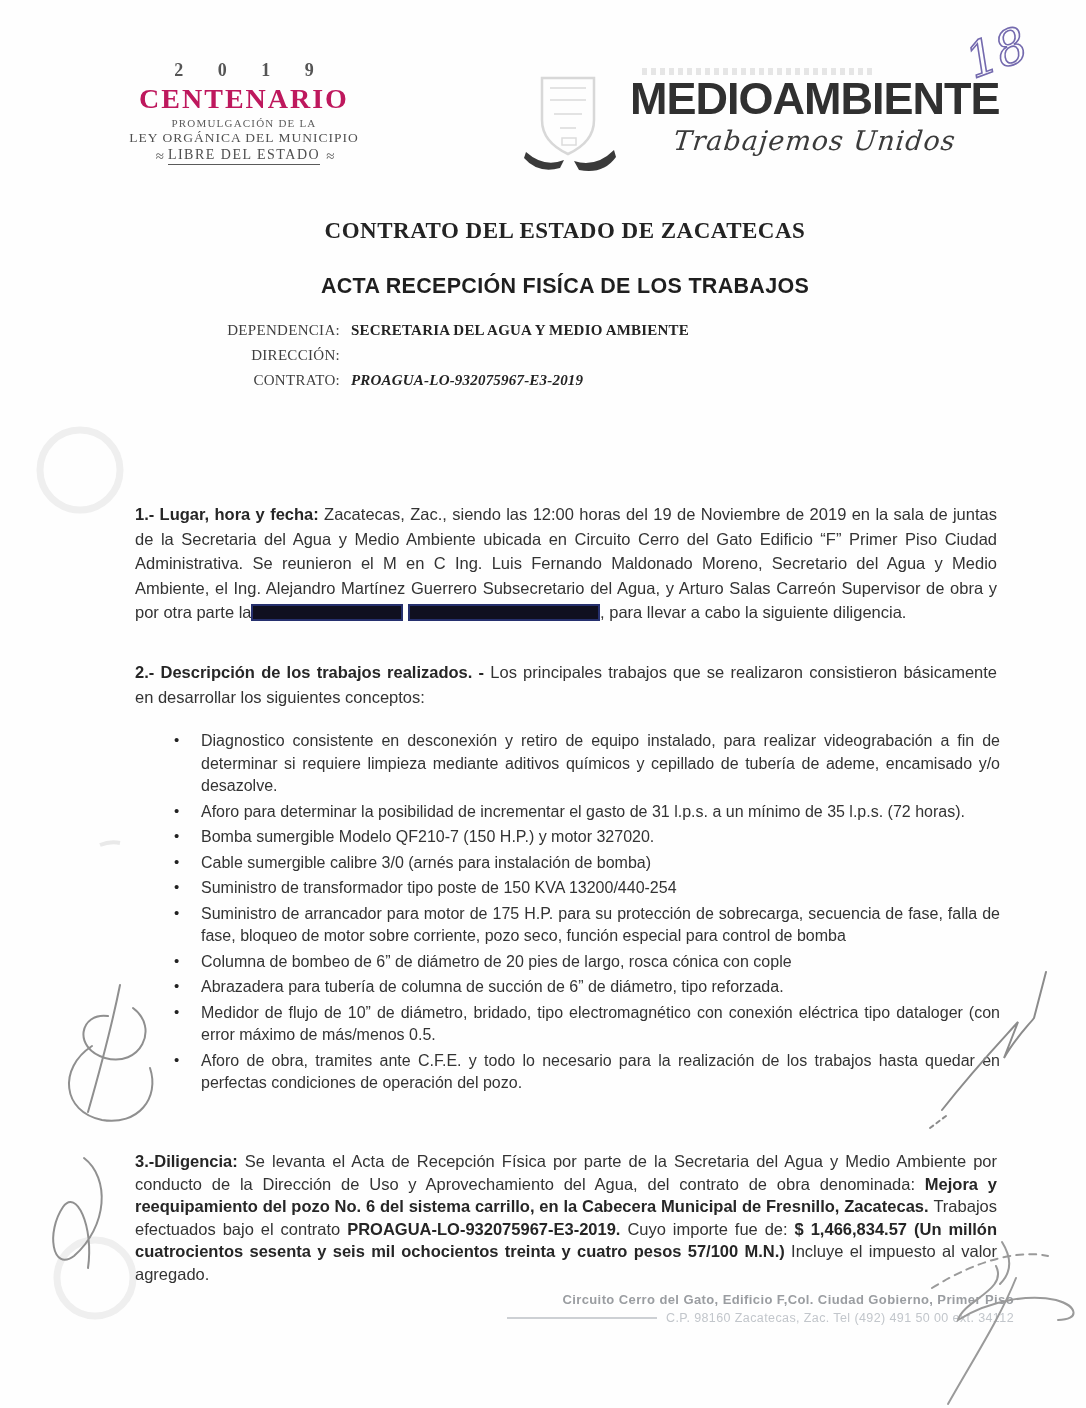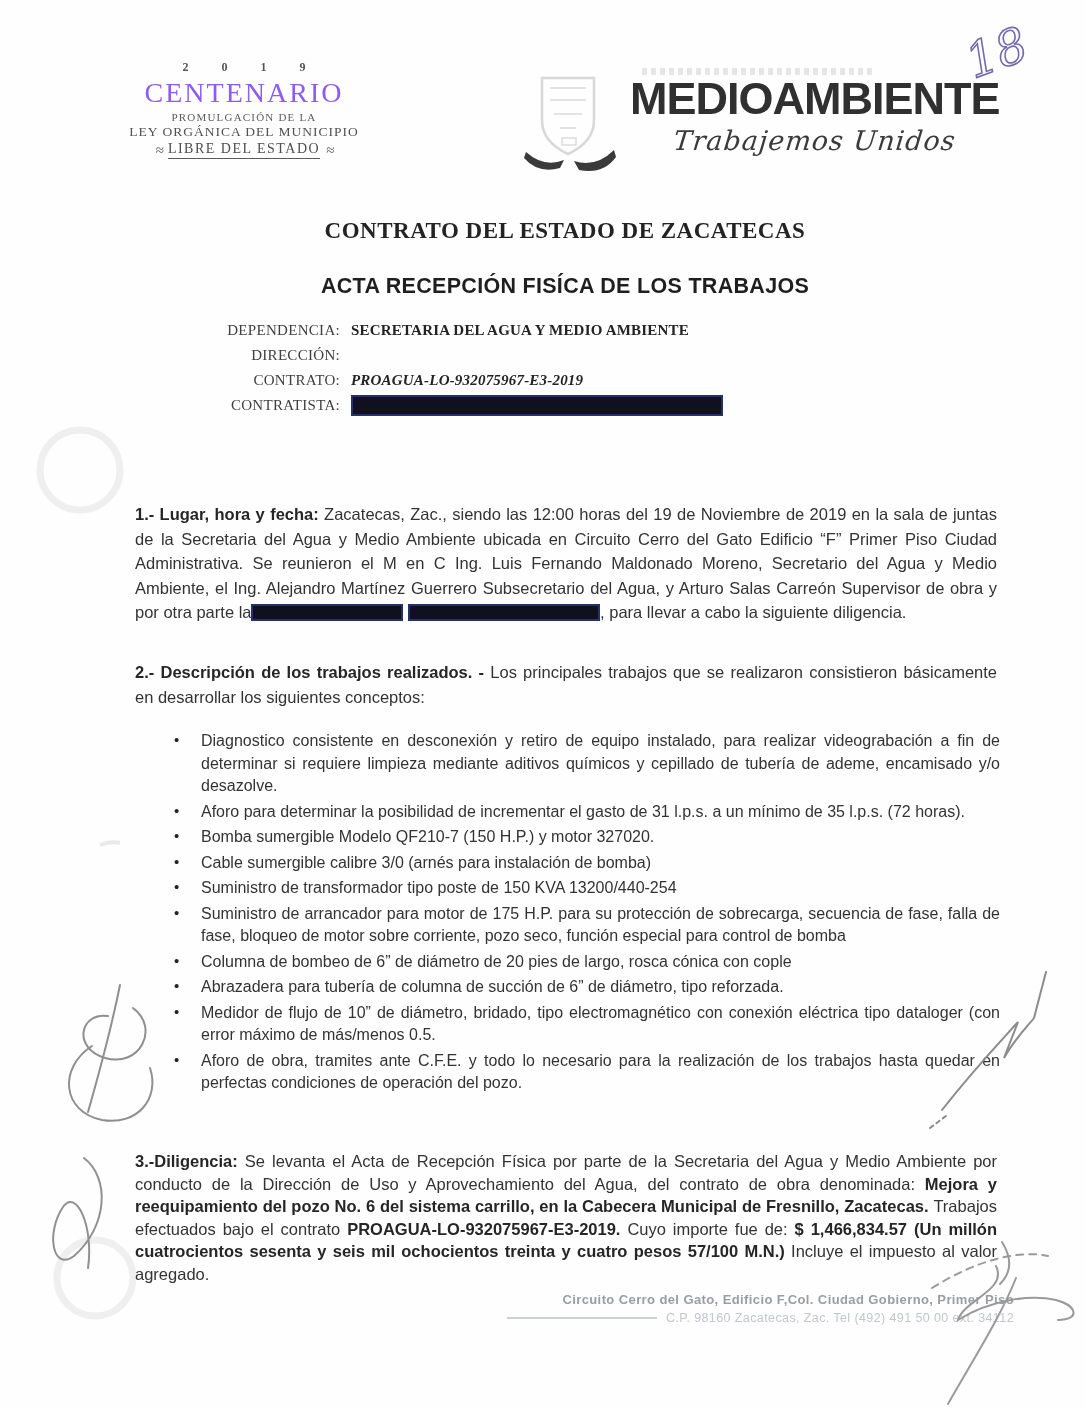--- a/index.html
+++ b/index.html
@@ -7,22 +7,22 @@
   .page {
     position:relative; width:1086px; height:1408px; margin:0 auto;
     background:#fefefe; overflow:hidden;
     font-family:"Liberation Sans", sans-serif; color:#2e2e2e;
   }
   
   .crest-left {
     position:absolute; left:116px; top:60px; width:256px; text-align:center;
     font-family:"Liberation Serif", serif; color:#4c4c4c;
   }
-  .crest-left .year { font-size:12px; font-weight:700; letter-spacing:15px; padding-left:15px; color:#555; }
-  .crest-left .big  { font-size:28px; letter-spacing:2px; font-weight:400; margin-top:2px; color:#8b5cf6; }
+  .crest-left .year { font-size:18px; font-weight:700; letter-spacing:15px; padding-left:15px; color:#555; }
+  .crest-left .big  { font-size:28px; letter-spacing:2px; font-weight:700; margin-top:2px; color:#be185d; }
   .crest-left .s1   { font-size:11px; letter-spacing:1.2px; margin-top:2px; color:#5c5c5c; }
   .crest-left .s2   { font-size:13.5px; letter-spacing:1px; margin-top:1px; color:#515151; }
   .crest-left .s3   { font-size:14px; letter-spacing:1.5px; margin-top:1px; color:#4e4e4e;
                       display:flex; align-items:center; justify-content:center; gap:6px; }
   .crest-left .s3 .txt { border-bottom:1.5px solid #5a5a5a; padding-bottom:1px; }
   .crest-left .squig { font-size:15px; color:#5a5a5a; letter-spacing:-2px; }
   .brand-right { position:absolute; left:524px; top:66px; width:520px; }
   .brand-row { display:flex; align-items:flex-start; }
   .shield { flex:0 0 auto; margin-top:4px; }
   .brand-text { margin-left:14px; }
@@ -116,24 +116,20 @@
         <div class="field-label">DEPENDENCIA:</div>
         <div class="field-value bold">SECRETARIA DEL AGUA Y MEDIO AMBIENTE</div>
       </div>
       <div class="field-row">
         <div class="field-label">DIRECCIÓN:</div>
       </div>
       <div class="field-row">
         <div class="field-label">CONTRATO:</div>
         <div class="field-value bold-italic">PROAGUA-LO-932075967-E3-2019</div>
       </div>
-      <div class="field-row">
-        <div class="field-label">CONTRATISTA:</div>
-        <div class="field-value redacted"><span class="redact contratista-bar"></span></div>
-      </div>
     </div>
 
   <div class="para" style="top:502px"><span class="seg bold">1.- Lugar, hora y fecha: </span><span class="seg">Zacatecas, Zac., siendo las 12:00 horas del 19 de Noviembre de 2019 en la sala de juntas de la Secretaria del Agua y Medio Ambiente ubicada en Circuito Cerro del Gato Edificio “F” Primer Piso Ciudad Administrativa.  Se reunieron el M en C Ing. Luis Fernando Maldonado Moreno, Secretario del Agua y Medio Ambiente, el Ing. Alejandro Martínez Guerrero Subsecretario del Agua, y Arturo Salas Carreón Supervisor de obra y por otra parte la</span><span class="redact" style="width: 152px;"></span><span class="seg"> </span><span class="redact" style="width: 192px;"></span><span class="seg">, para llevar a cabo la siguiente diligencia.</span></div>
   <div class="para" style="top:660px"><span class="seg bold">2.- Descripción de los trabajos realizados. -</span><span class="seg"> Los principales trabajos que se realizaron consistieron básicamente en desarrollar los siguientes conceptos:</span></div>
   <ul class="bullets">
       <li>Diagnostico consistente en desconexión y retiro de equipo instalado, para realizar videograbación a fin de determinar si requiere limpieza mediante aditivos químicos y cepillado de tubería de ademe, encamisado y/o desazolve.</li>
       <li>Aforo para determinar la posibilidad de incrementar el gasto de 31 l.p.s. a un mínimo de 35 l.p.s. (72 horas).</li>
       <li>Bomba sumergible Modelo QF210-7 (150 H.P.) y motor 327020.</li>
       <li>Cable sumergible calibre 3/0 (arnés para instalación de bomba)</li>
       <li>Suministro de transformador tipo poste de 150 KVA 13200/440-254</li>

